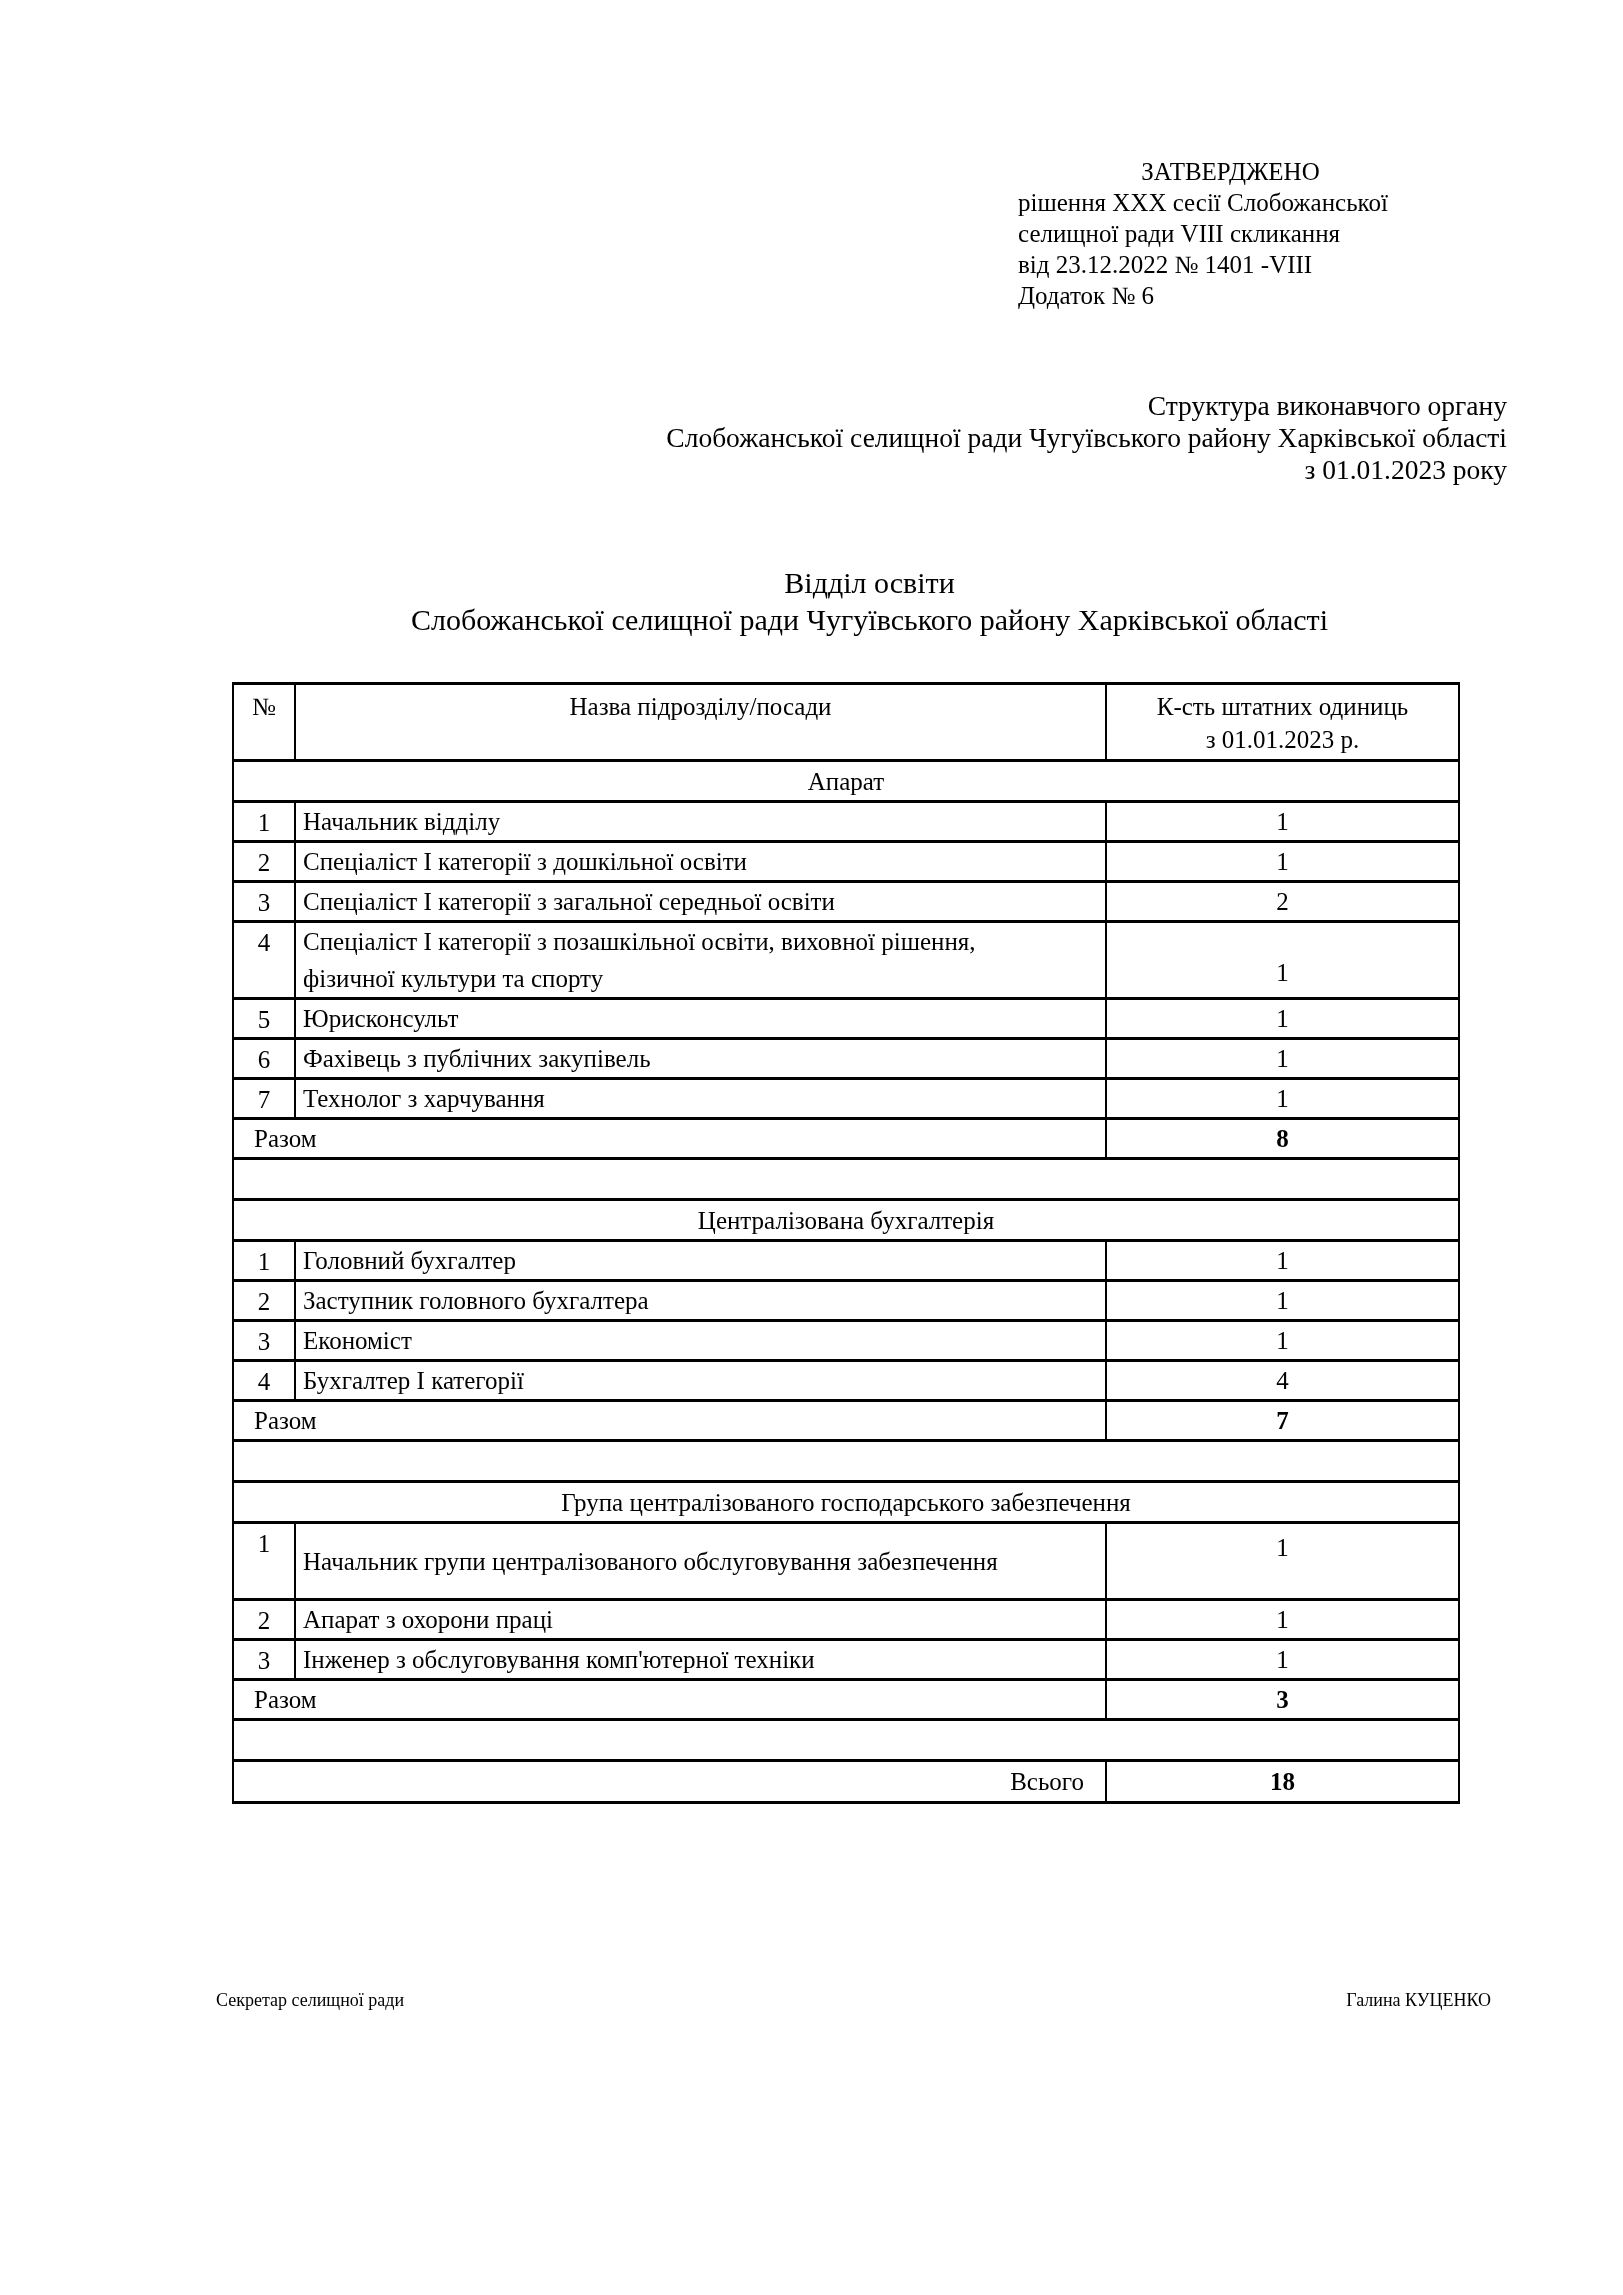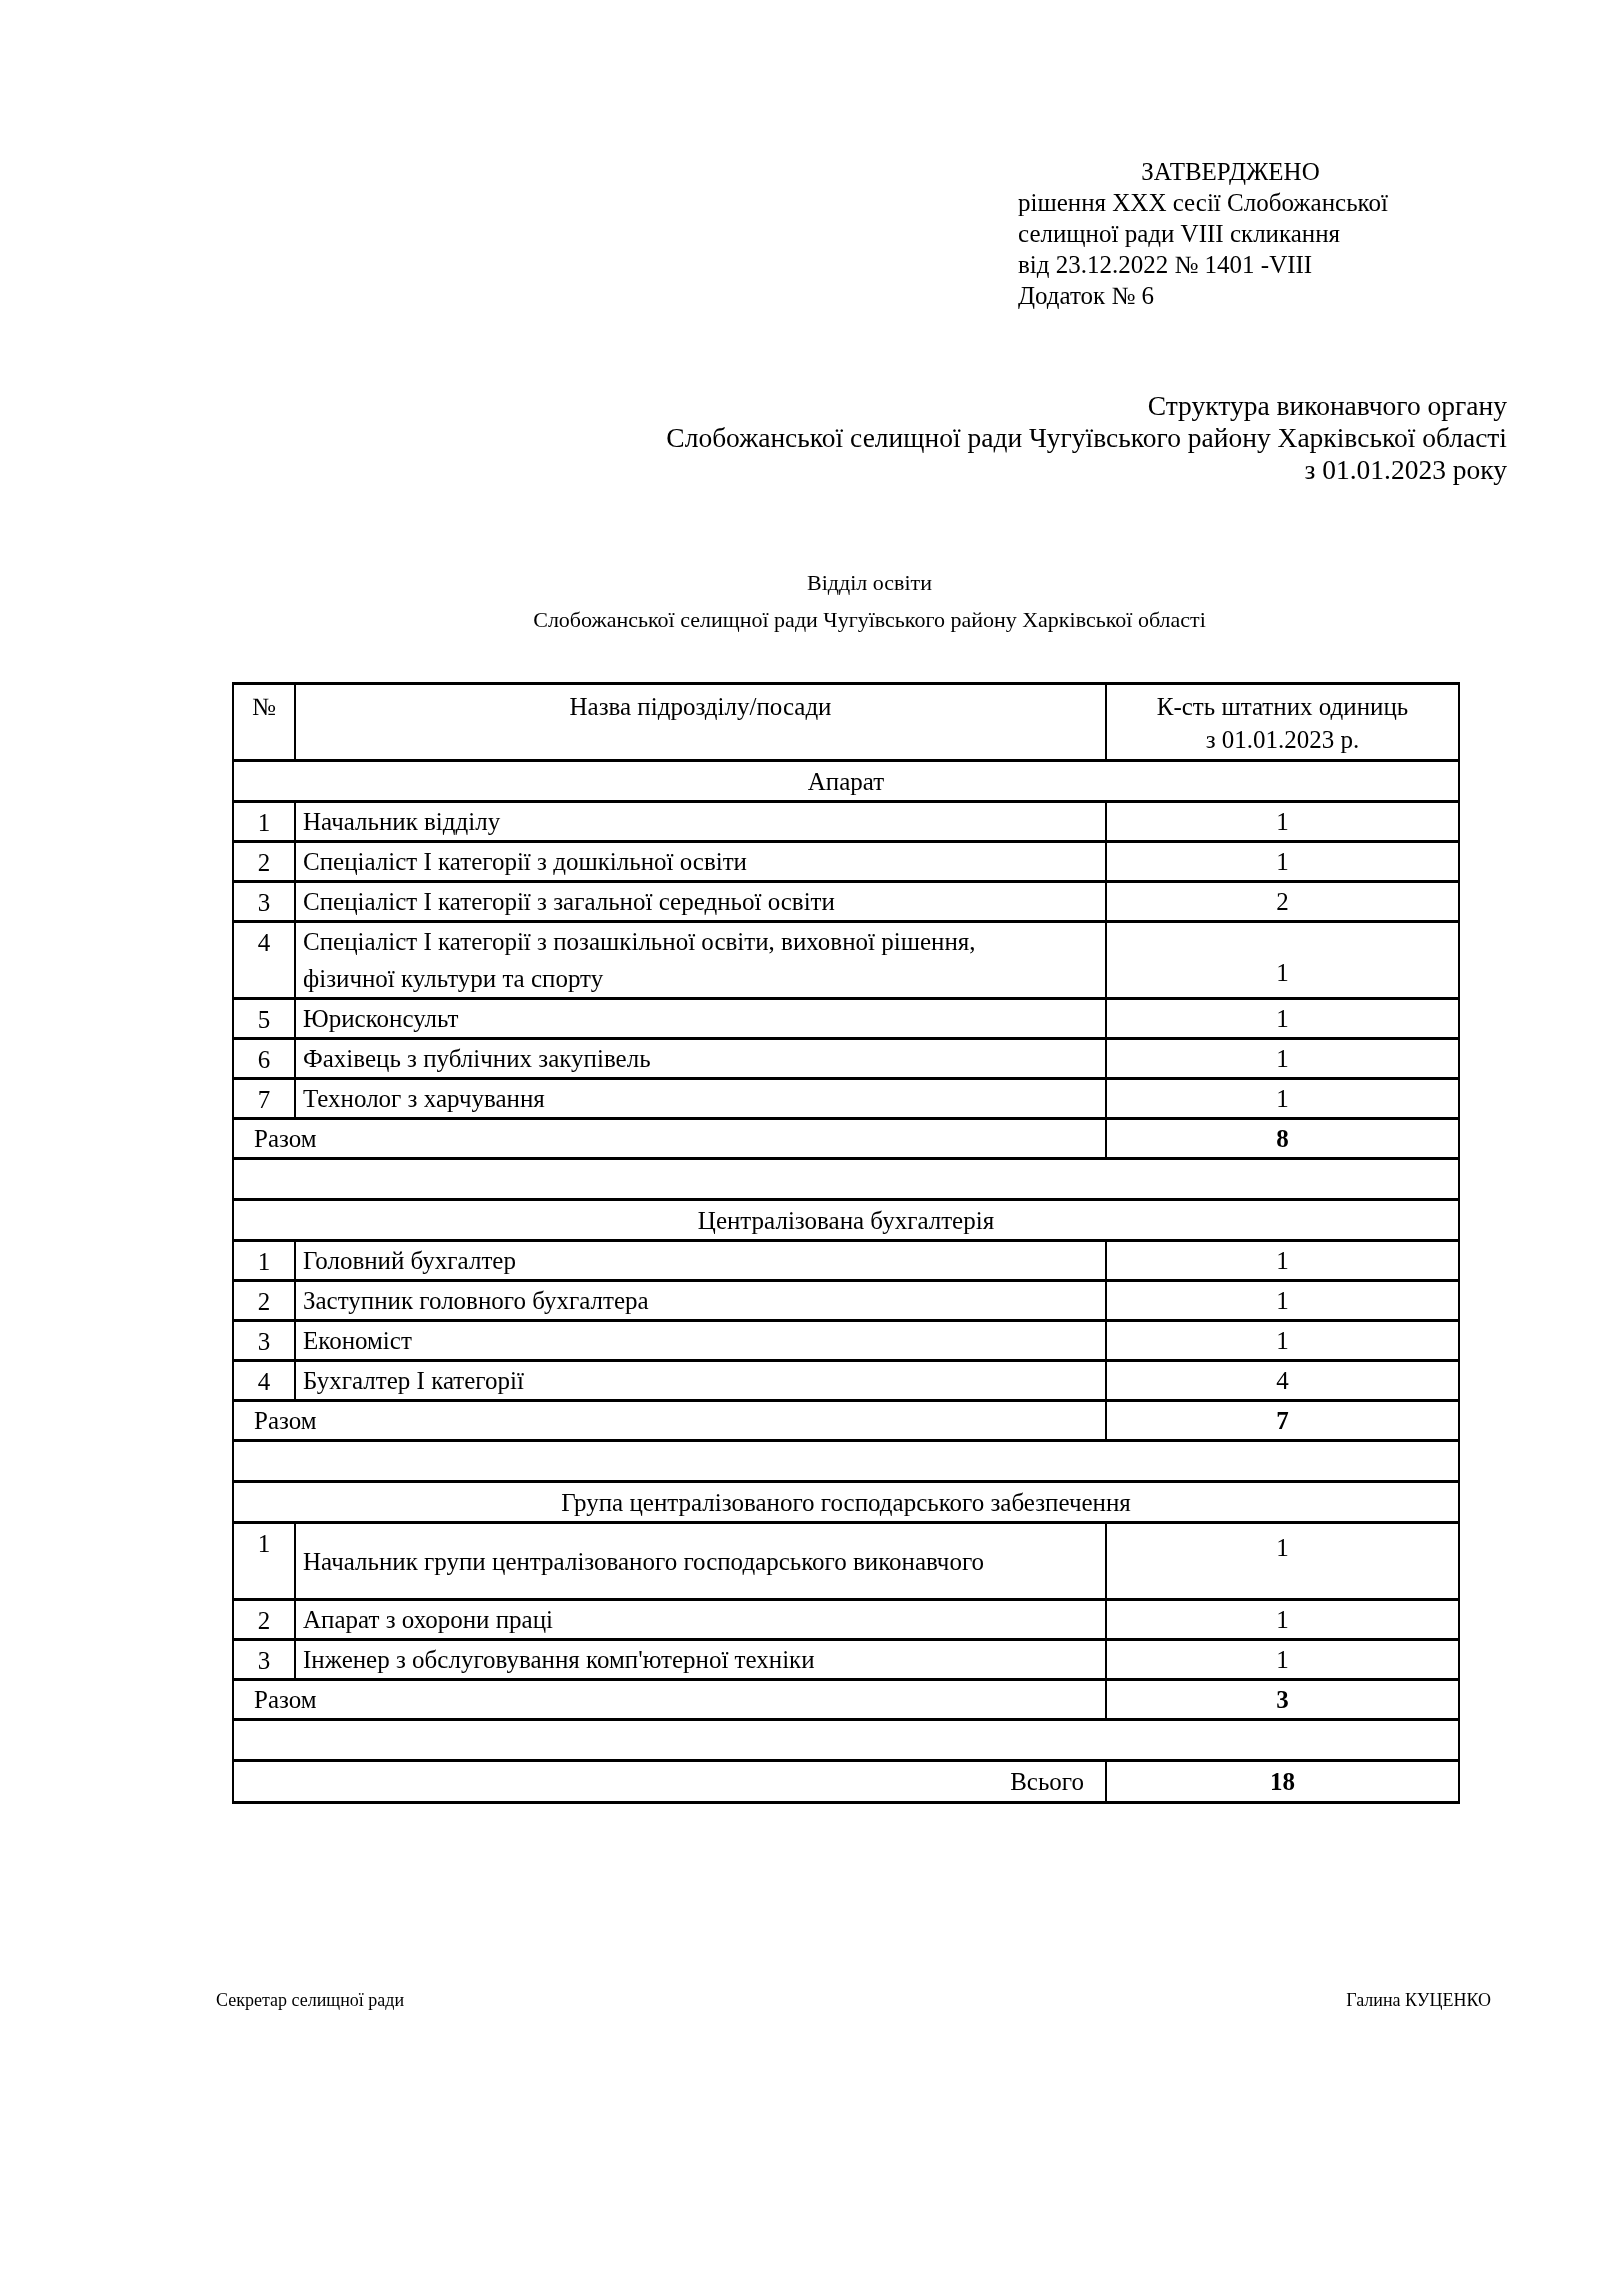--- a/index.html
+++ b/index.html
@@ -32,21 +32,21 @@
     font-size: 27.5px;
     line-height: 32px;
   }
 
   .doc-subtitle {
     position: absolute;
     left: 232px;
     top: 564px;
     width: 1275px;
     text-align: center;
-    font-size: 22px;
+    font-size: 30px;
     line-height: 37px;
   }
 
   .staff-table {
     position: absolute;
     left: 232px;
     top: 682px;
     width: 1227px;
     border-collapse: collapse;
     table-layout: fixed;
@@ -231,21 +231,21 @@
     </tr>
     <tr class="r-empty">
       <td colspan="3"></td>
     </tr>
 
     <tr class="r-section">
       <td class="section-cell" colspan="3">Група централізованого господарського забезпечення</td>
     </tr>
     <tr class="r-tall">
       <td class="cell-num">1</td>
-      <td class="cell-name"><span class="wrap-narrow">Начальник групи централізованого господарського виконавчого</span></td>
+      <td class="cell-name"><span class="wrap-narrow">Начальник групи централізованого обслуговування забезпечення</span></td>
       <td class="cell-count v-top">1</td>
     </tr>
     <tr class="r-data">
       <td class="cell-num">2</td>
       <td class="cell-name">Апарат з охорони праці</td>
       <td class="cell-count">1</td>
     </tr>
     <tr class="r-data">
       <td class="cell-num">3</td>
       <td class="cell-name">Інженер з обслуговування комп'ютерної техніки</td>

